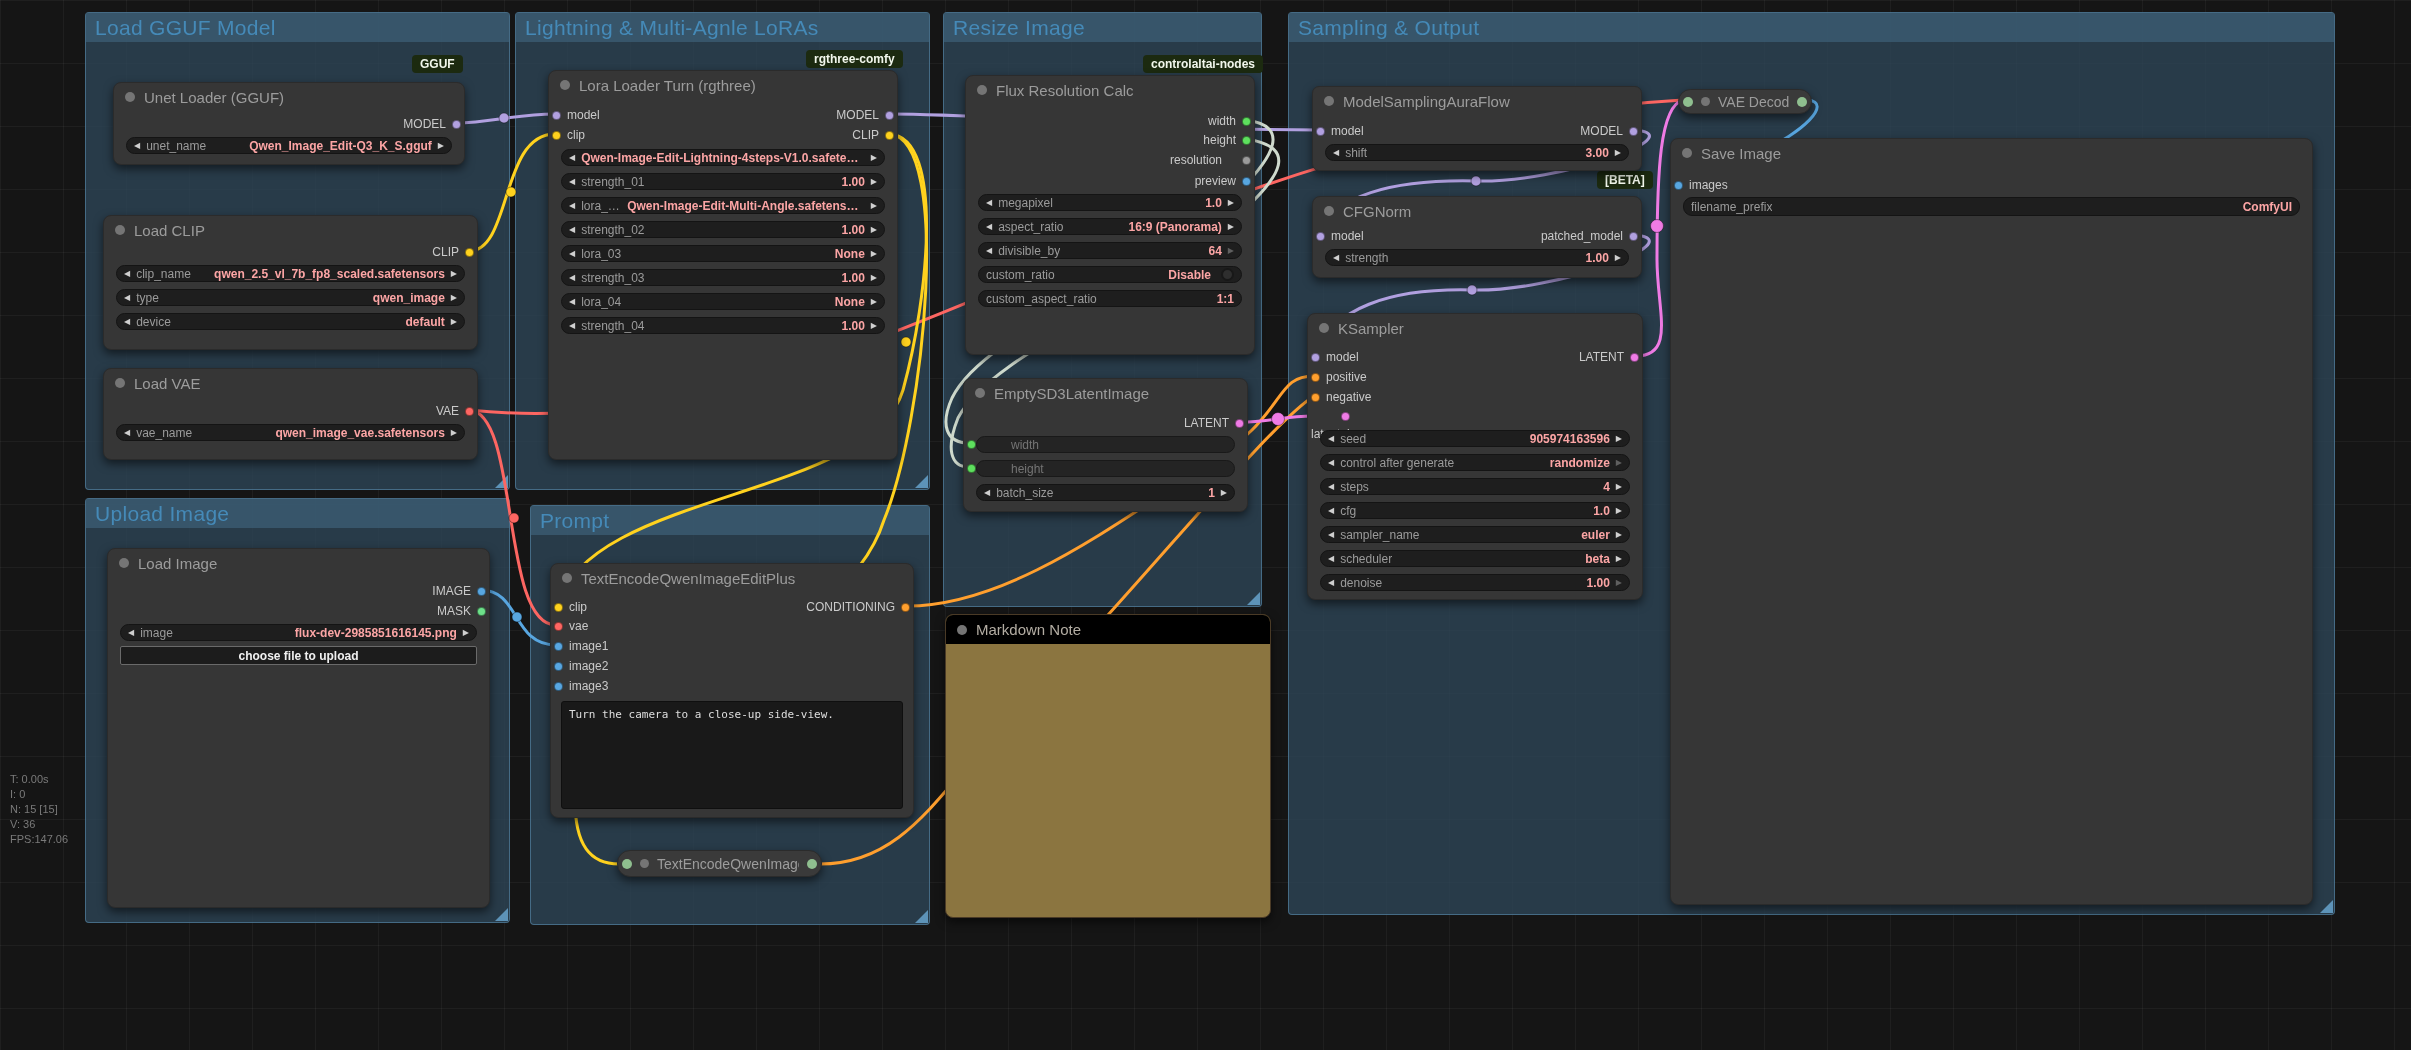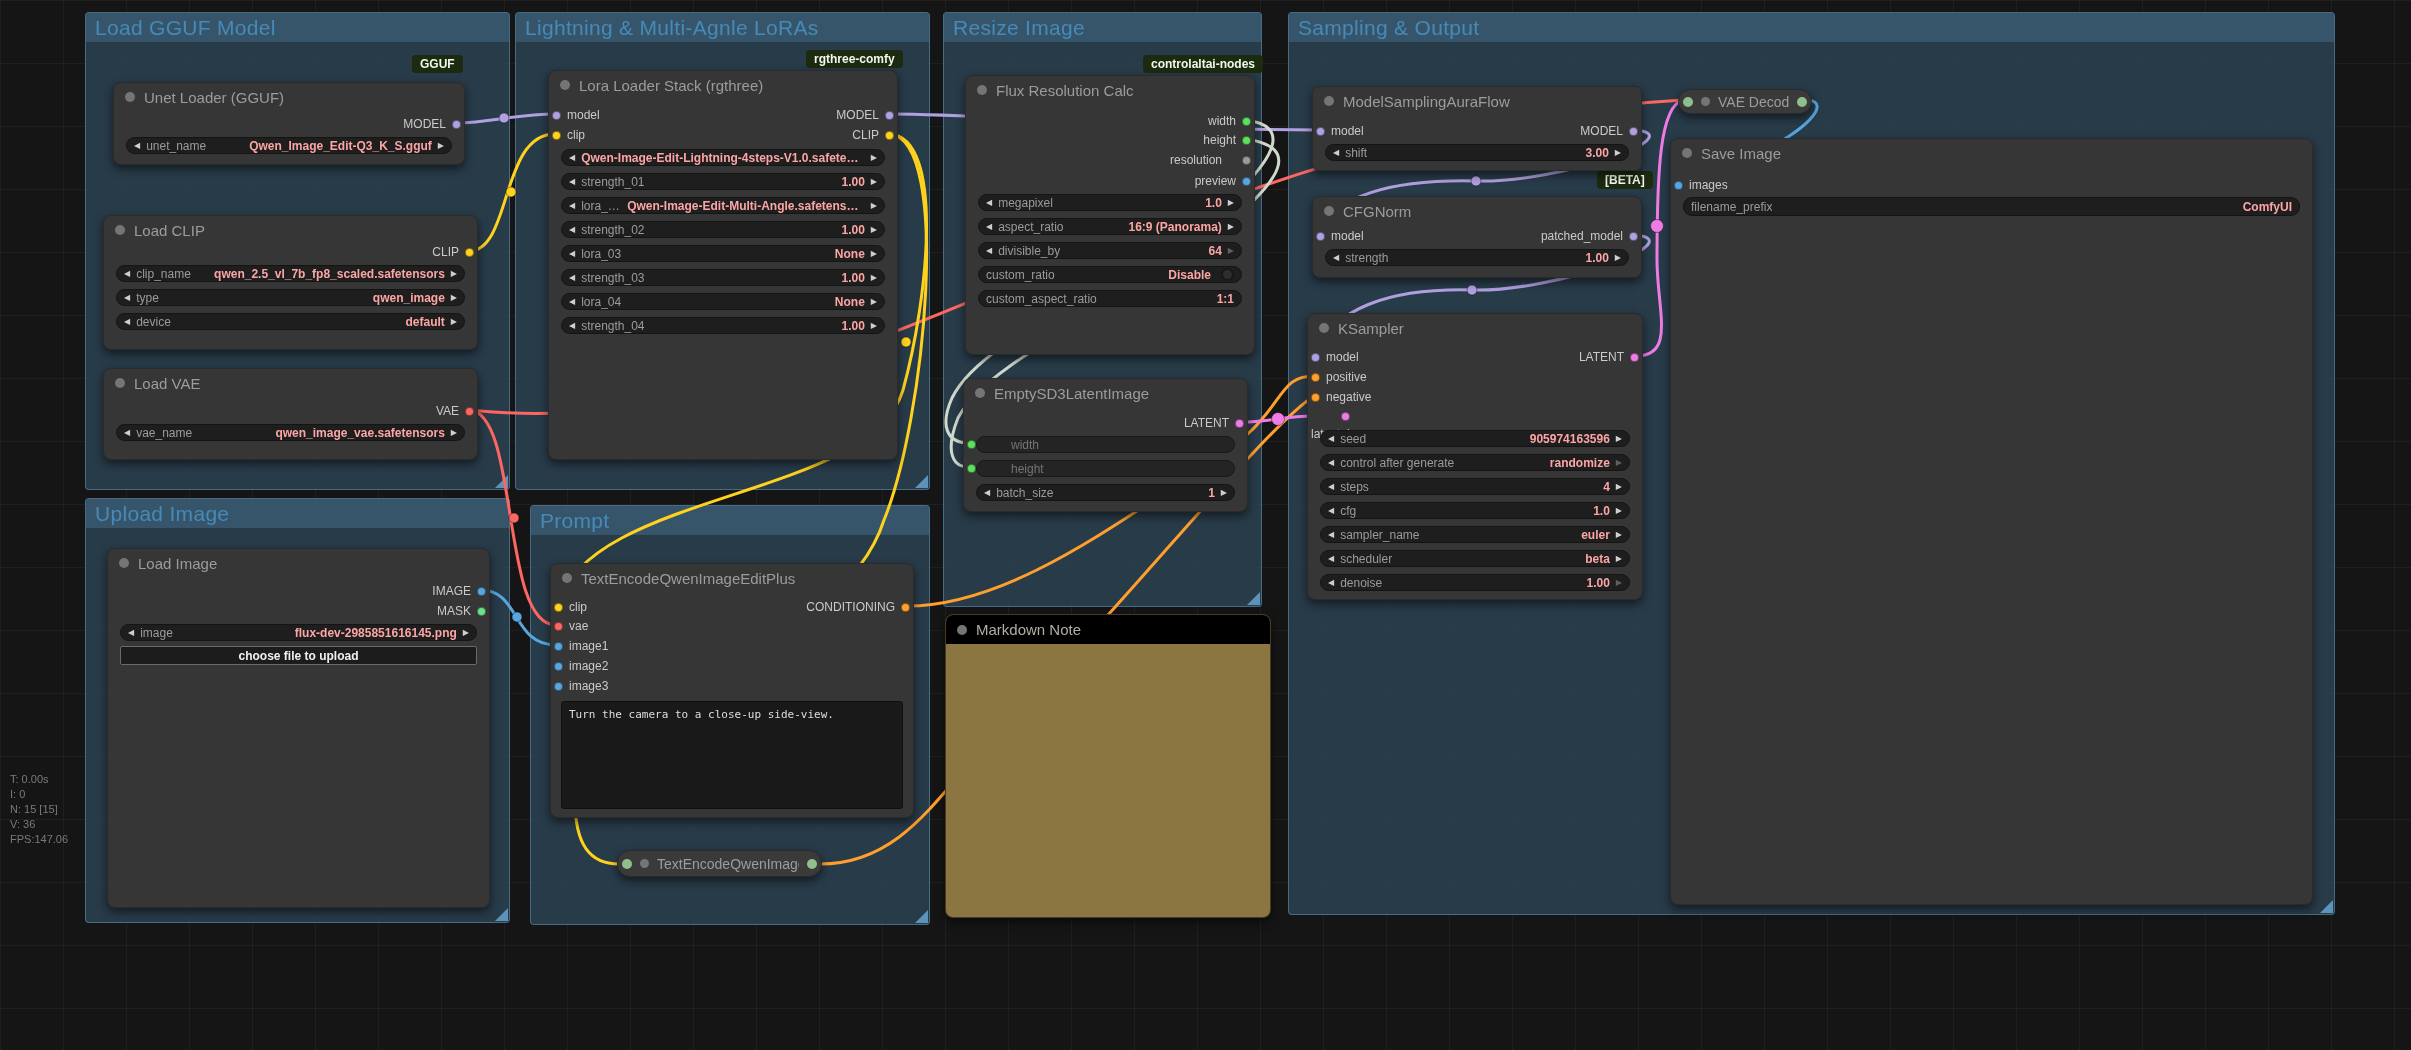--- a/index.html
+++ b/index.html
@@ -199,21 +199,21 @@
         <span class="arrow">◀</span>
         <span class="lbl">image</span>
         <span class="val">flux-dev-2985851616145.png</span>
         <span class="arrow">▶</span>
       </div>
       <div class="widget btn" style="left: 12px; top: 97px; width: 357px; height: 19px;">choose file to upload</div>
     </div>
     <div class="node" style="left: 548px; top: 70px; width: 350px; height: 390px;">
       <div class="node-title">
         <span class="tdot"></span>
-        <span>Lora Loader Stack (rgthree)</span>
+        <span>Lora Loader Turn (rgthree)</span>
       </div>
       <div class="slot in" style="top: 36px;">
         <span class="sdot" style="background: rgb(177, 160, 224);"></span>
         <span>model</span>
       </div>
       <div class="slot in" style="top: 56px;">
         <span class="sdot" style="background: rgb(255, 210, 30);"></span>
         <span>clip</span>
       </div>
       <div class="slot out" style="top: 36px;">

